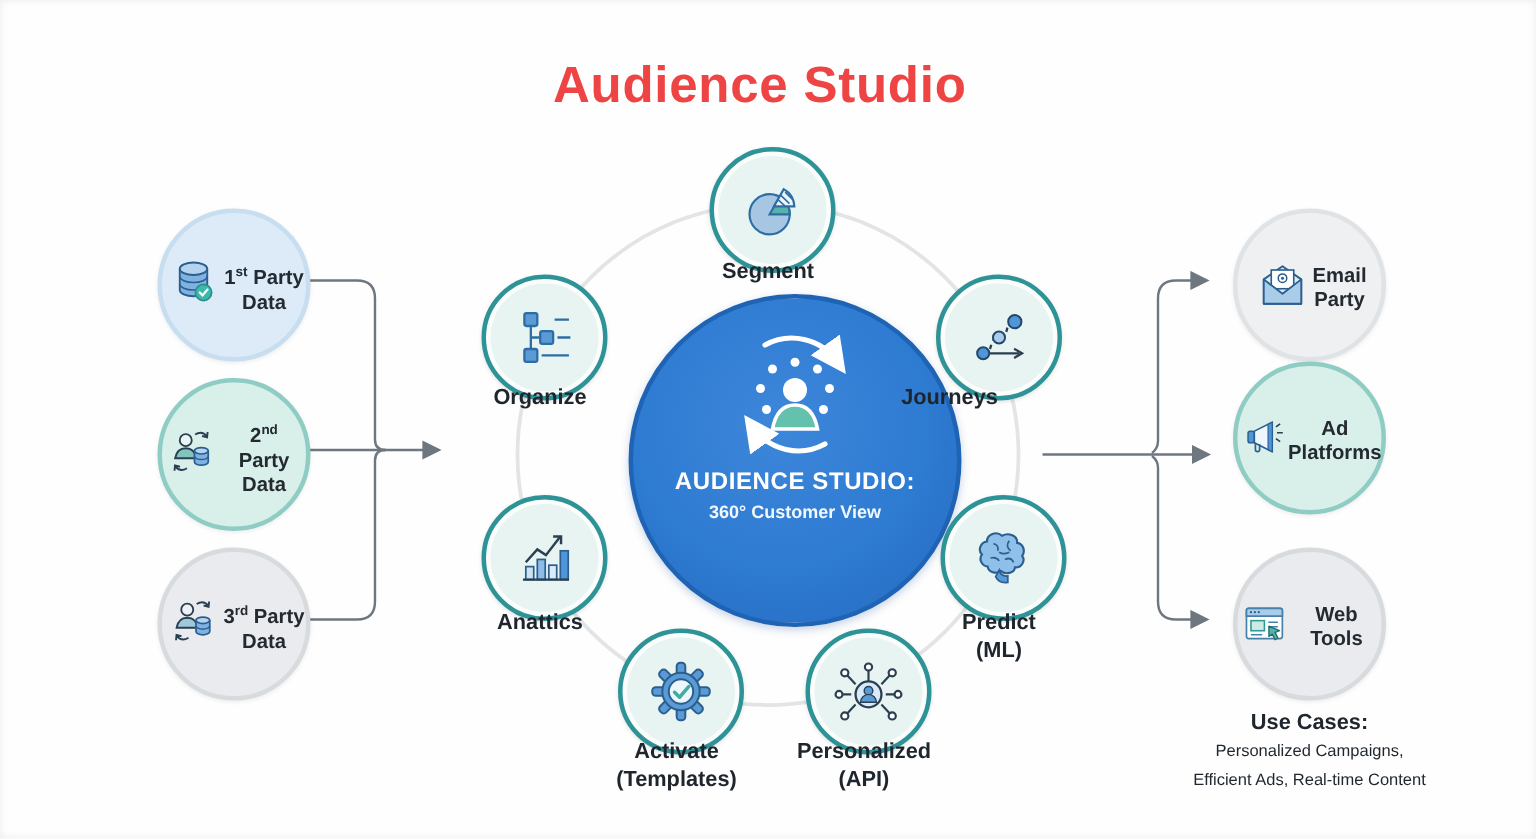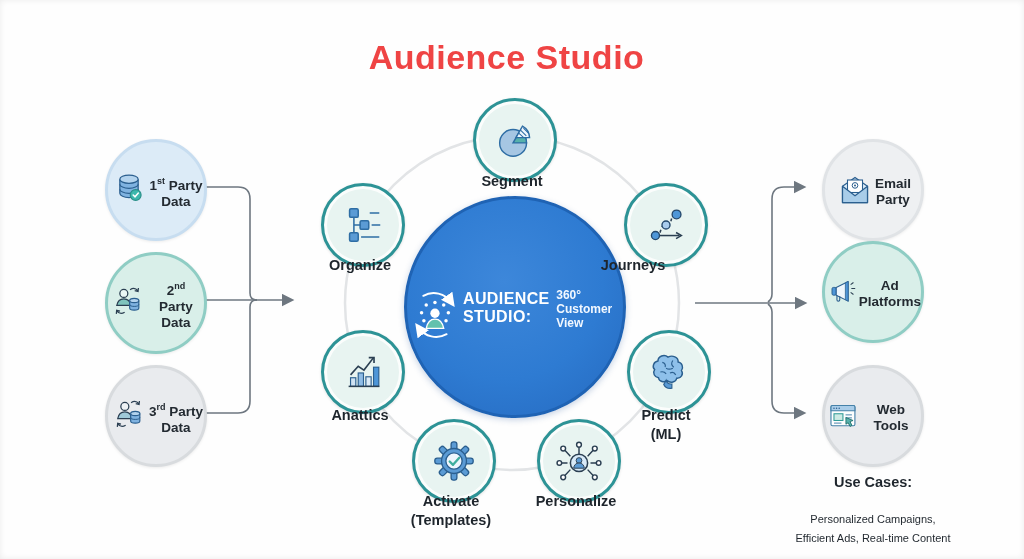--- a/index.html
+++ b/index.html
@@ -2,45 +2,45 @@
 <html><head>
 <meta charset="utf-8">
 <style>
   html,body{margin:0;padding:0;background:#fff;}
   .stage{position:relative;width:1024px;height:559px;background:#fefefe;overflow:hidden;
          font-family:"Liberation Sans","DejaVu Sans",sans-serif;box-shadow:inset 0 0 6px rgba(0,0,0,.08);}
   .title{position:absolute;left:0;top:18px;width:1013px;text-align:center;
          font-size:34px;font-weight:bold;color:#ef4444;letter-spacing:.5px;margin-top:20px;}
   .overlay{position:absolute;left:0;top:0;pointer-events:none;}
   
-  .hub{position:absolute;left:404px;top:196px;width:216px;height:216px;border-radius:50%;
+  .hub{position:absolute;left:419px;top:196px;width:216px;height:216px;border-radius:50%;
        background:radial-gradient(circle at 45% 38%, #3d87da 0%, #2e7bd2 55%, #2569bf 100%);
        border:3px solid #1f63b4;box-shadow:0 2px 6px rgba(30,80,150,.25);
-       display:flex;flex-direction:row;align-items:center;}
+       display:flex;flex-direction:column;align-items:center;}
   .hub-ic{margin-top:16px;}
   .hub-t1{color:#fff;font-size:16px;font-weight:bold;letter-spacing:.4px;margin-top:2px;}
   .hub-t2{color:#f2f8ff;font-size:12px;font-weight:600;margin-top:3px;}
   
   .node{position:absolute;width:78px;height:78px;border-radius:50%;background:#e8f4f1;
         border:3px solid #2d9396;box-shadow:inset 0 0 0 3px rgba(255,255,255,.8),0 1px 3px rgba(0,0,0,.12);
         display:flex;align-items:center;justify-content:center;}
   .nlabel{position:absolute;width:160px;text-align:center;font-size:14.5px;font-weight:600;
           color:#1e252c;line-height:19px;}
   
   .side{position:absolute;width:96px;height:96px;border-radius:50%;
         display:flex;flex-direction:row;align-items:center;justify-content:center;
         box-shadow:0 1px 3px rgba(0,0,0,.08);}
   .c-blue{background:#dcebf7;border:3px solid #c7ddf0;}
   .c-mint{background:#d9efe9;border:3px solid #8fcdc4;}
   .c-gray{background:#e9ebee;border:3px solid #d8dbde;}
   .c-light{background:#eef0f2;border:3px solid #e0e3e6;}
   .side .slabel{font-size:13.5px;font-weight:600;color:#232a31;line-height:16px;text-align:center;margin-top:3px;}
   sup{font-size:9px;}
   .usecases{position:absolute;left:742px;top:474px;width:262px;text-align:center;color:#1f262d;}
-  .usecases .uh{font-size:14.5px;font-weight:bold;margin-bottom:20px;}
+  .usecases .uh{font-size:14.5px;font-weight:bold;margin-bottom:2px;}
   .usecases .ul{font-size:11px;line-height:19px;}
 </style>
 </head>
 <body>
 
 <div class="stage">
 
   <div class="title">Audience Studio</div>
 
   <svg class="overlay" width="1024" height="559">
@@ -183,21 +183,22 @@
           <circle cx="7.5" cy="11" r="2.5"></circle>
           <circle cx="3.5" cy="26" r="2.4"></circle>
         <circle cx="7.5" cy="41" r="2.5"></circle>
       </g>
       <circle cx="24" cy="26" r="9" fill="#d8eaf8" stroke="#2b3f52" stroke-width="1.6"></circle>
       <circle cx="24" cy="23.5" r="3" fill="#5b9bd5" stroke="#2b3f52" stroke-width="1"></circle>
       <path d="M18.5,31.5 a5.5,5.5 0 0 1 11,0 z" fill="#5b9bd5" stroke="#2b3f52" stroke-width="1"></path>
     </svg>
   </div>
   <div class="nlabel" style="left:496px;top:492px;">
-    <div>Personalize</div>
+    <div>Personalized</div>
+    <div>(API)</div>
   </div>
 
   <div class="side c-blue" style="left:105px;top:139px;">
     <svg width="40" height="40" viewBox="0 0 48 48">
       <path d="M13,11 V28 a11,5 0 0 0 22,0 V11" fill="#7fb2e0" stroke="#2b5f8f" stroke-width="1.5"></path>
       <ellipse cx="24" cy="11" rx="11" ry="5" fill="#b3d3ee" stroke="#2b5f8f" stroke-width="1.5"></ellipse>
       <path d="M13,17 a11,5 0 0 0 22,0 M13,23 a11,5 0 0 0 22,0" fill="none" stroke="#2b5f8f" stroke-width="1.3"></path>
       <circle cx="32" cy="30" r="6.5" fill="#3db8ad" stroke="#2a8f88" stroke-width="1.4"></circle>
       <path d="M29,30 l2.2,2.2 4,-4.6" stroke="#ffffff" stroke-width="1.8" fill="none" stroke-linecap="round"></path>
     </svg>

